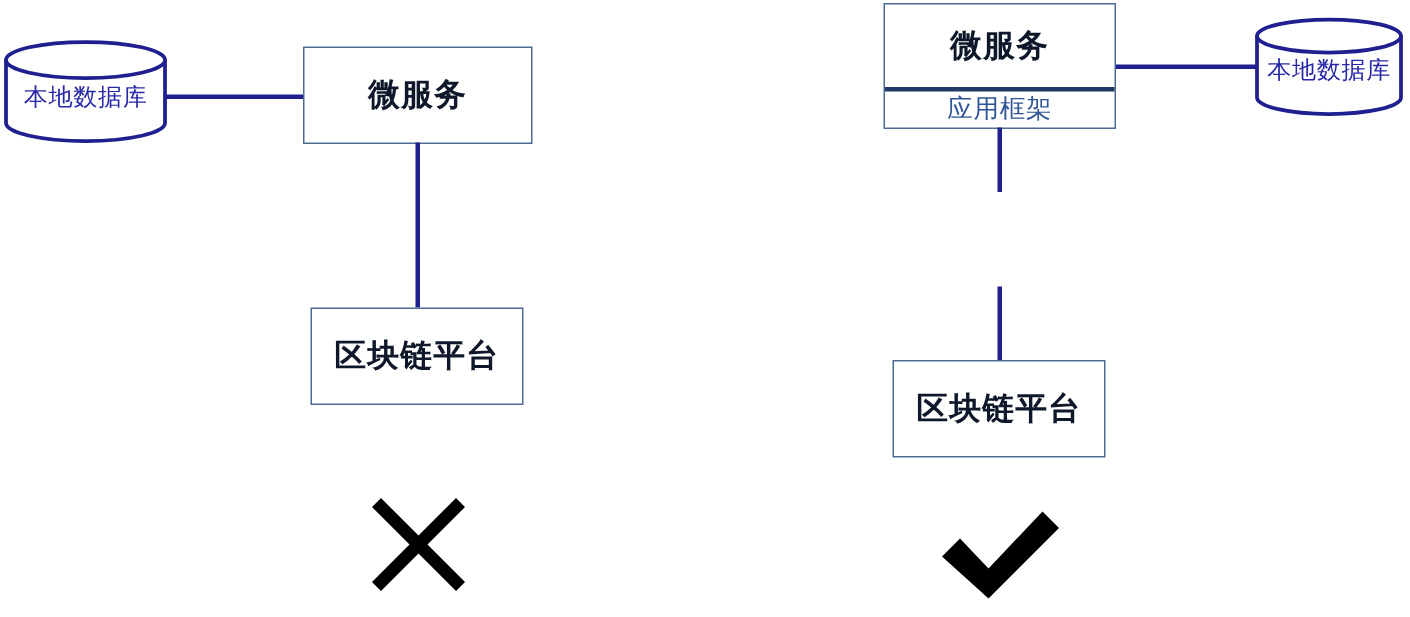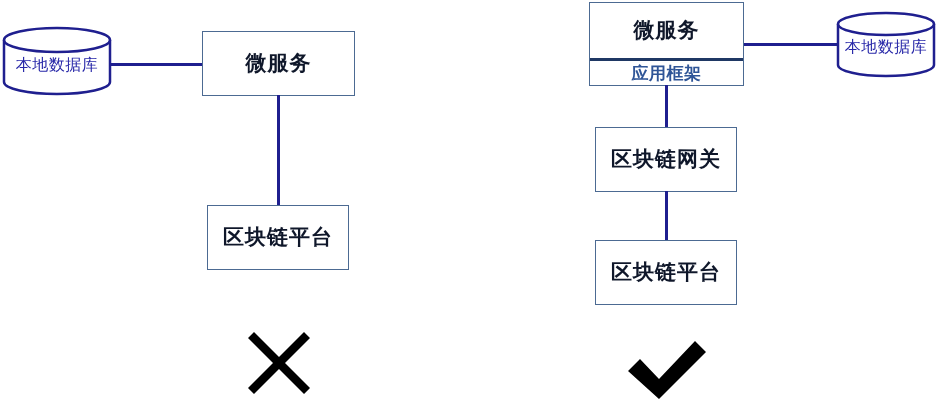--- a/index.html
+++ b/index.html
@@ -31,21 +31,21 @@
   .box-label {
     font-size: 21px;
     font-weight: bold;
     color: #0f172a;
     letter-spacing: 1px;
     line-height: 1;
     white-space: nowrap;
   }
   .box-label.sub {
     font-size: 17px;
-    font-weight: bold;
+    font-weight: normal;
     color: #2f5597;
     letter-spacing: 0.5px;
   }
 
   
   .stack {
     position: absolute;
     box-sizing: border-box;
     background: #ffffff;
     border: 1px solid #4c6a92;
@@ -148,23 +148,20 @@
   <div class="cyl" style="left:836px; top:12px; width:100px; height:66px;">
     <svg width="100" height="66" viewBox="0 0 100 66">
       <path d="M2,12 L2,53 A48,11 0 0 0 98,53 L98,12" fill="#ffffff" stroke="#1f1f8f" stroke-width="2.5"></path>
       <ellipse cx="50" cy="12" rx="48" ry="11" fill="#ffffff" stroke="#1f1f8f" stroke-width="2.5"></ellipse>
     </svg>
     <div class="cyl-label" style="top:25px;">本地数据库</div>
   </div>
 
   <div class="line-v" style="left:665px; top:85px; height:43px;"></div>
 
-  <div class="box" style="left:595px; top:127px; width:142px; height:65px;">
-    <span class="box-label">区块链网关</span>
-  </div>
 
   <div class="line-v" style="left:665px; top:191px; height:50px;"></div>
 
   <div class="box" style="left:595px; top:240px; width:142px; height:65px;">
     <span class="box-label">区块链平台</span>
   </div>
 
   <div class="mark" style="left:626px; top:338px; width:82px; height:62px;">
     <svg width="82" height="62" viewBox="0 0 82 62">
       <path d="M2,33 L14,21 L33,41 L69,3 L80,14 L33,61 Z" fill="#000000"></path>

